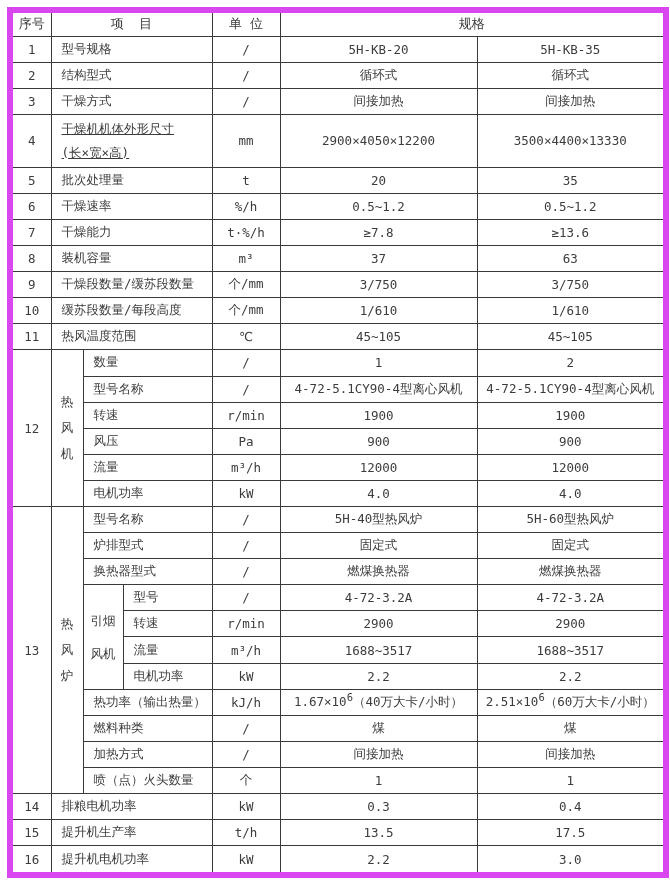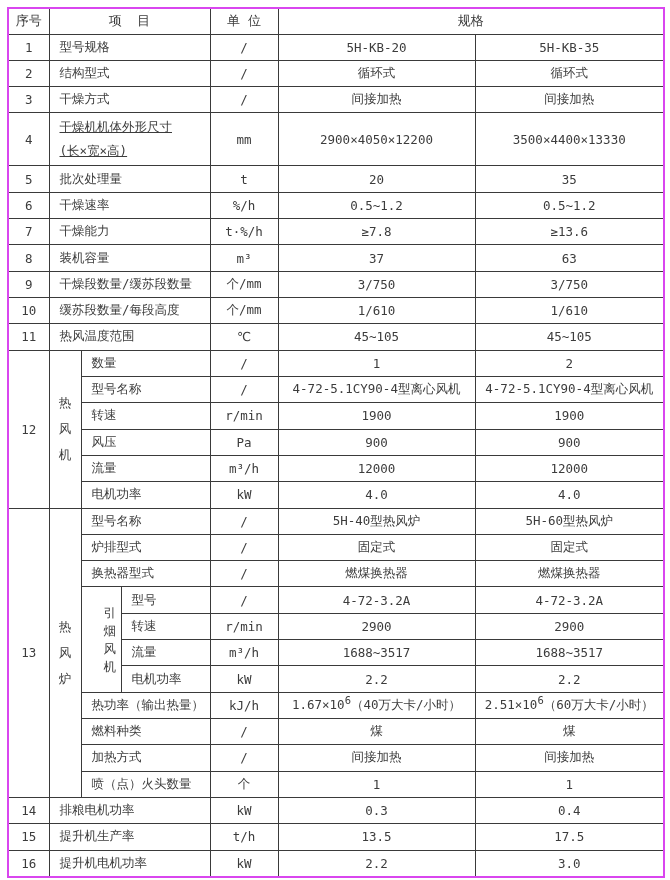--- a/index.html
+++ b/index.html
@@ -12,21 +12,21 @@
     font-family: "DejaVu Sans Mono", "DejaVu Sans", "Liberation Sans", sans-serif;
   }
   .page {
     padding: 7px 0 0 7px;
   }
   table.spec {
     border-collapse: collapse;
     table-layout: fixed;
     width: 656px;
     height: 871px;
-    border: 2px solid #d946ef;
+    border: 6px solid #d946ef;
     background: #ffffff;
   }
   col.c-no   { width: 41px; }
   col.c-grp  { width: 32px; }
   col.c-sub  { width: 40px; }
   col.c-item { width: 89px; }
   col.c-unit { width: 68px; }
   col.c-s1   { width: 197px; }
   col.c-s2   { width: 189px; }
   th, td {
@@ -46,23 +46,23 @@
     margin-left: 48px;
   }
   td.pre { white-space: pre-line; line-height: 24px; text-decoration: underline; }
   td.vlabel {
     padding: 12px 6px;
     word-break: break-all;
     line-height: 26px;
     text-align: center;
   }
   td.vlabel2 {
-    padding: 0 22px;
+    padding: 0 7px;
     word-break: break-all;
-    line-height: 18px;
+    line-height: 33px;
     text-align: center;
   }
   tr.hdr  { height: 26px; }
   tr.tall { height: 46px; }
   sup {
     font-size: 10.5px;
     line-height: 0;
   }
 </style>
 </head>

